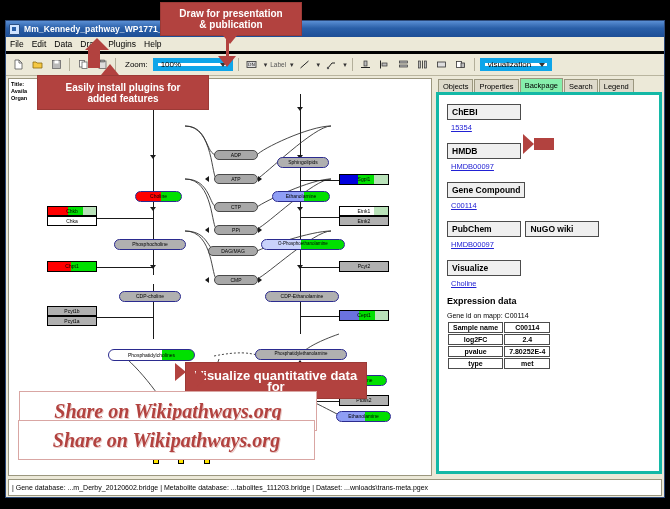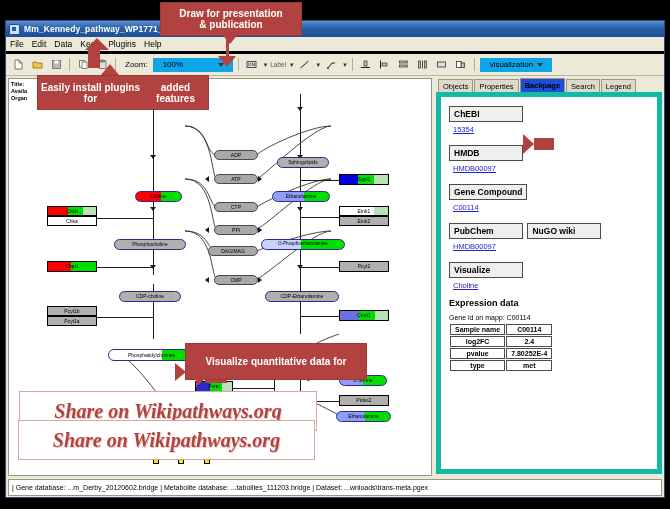--- a/index.html
+++ b/index.html
@@ -22,21 +22,21 @@
   .menubar{height:14px;background:#ece9d8;border-bottom:3px solid #000000;display:flex;align-items:center;padding-left:4px;gap:8px;}
   .menu-item{font-size:8.5px;color:#000;cursor:default;}
 
   
   .toolbar{height:21px;background:#ece9d8;display:flex;align-items:center;padding-left:4px;gap:3px;
            border-bottom:1px solid #b9b59f;}
   .tbtn{width:14px;height:14px;border:1px solid transparent;display:flex;align-items:center;justify-content:center;}
   .gico{width:11px;height:11px;display:block;}
   .sep{width:1px;height:13px;background:#b3af9a;margin:0 2px;}
   .zoomlabel{font-size:8px;margin:0 2px 0 4px;}
-  .combo{height:13px;border:7px solid #0ea5e9;background:#fff;display:flex;align-items:center;
+  .combo{height:13px;border:5px solid #0ea5e9;background:#fff;display:flex;align-items:center;
          font-size:8px;padding-left:3px;box-sizing:border-box;position:relative;}
   .combo .arrow{position:absolute;right:2px;top:50%;transform:translateY(-50%);
          width:0;height:0;border-left:3px solid transparent;border-right:3px solid transparent;border-top:4px solid #333;}
   .combo.zoomc{width:80px;}
   .dd{font-size:7px;margin-left:1px;color:#333;}
   .tlabel{font-size:6.5px;color:#555;}
 
   
   .body{display:flex;height:400px;}
   .canvaswrap{position:relative;width:424px;background:#fff;border:1px solid #9b977f;box-sizing:border-box;margin:2px 0 0 2px;}
@@ -56,22 +56,22 @@
   .vline{width:1px;}
   .hline{height:1px;}
   .arrowhead{position:absolute;width:0;height:0;border-left:3px solid transparent;border-right:3px solid transparent;border-top:4px solid #1a1a1a;}
   .arrowhead.left{border:none;border-top:3px solid transparent;border-bottom:3px solid transparent;border-right:4px solid #1a1a1a;}
   .handle{position:absolute;width:4px;height:4px;background:#ffe400;border:1px solid #000;}
 
   
   .tabs{display:flex;align-items:flex-end;height:14px;padding-left:4px;gap:0;}
   .tab{font-size:7.5px;padding:2px 4px 1px 4px;border:1px solid #9b977f;border-bottom:none;background:#dedacb;
        margin-right:1px;color:#000;}
-  .tab.active{background:#1d4ed8;padding-bottom:2px;font-weight:bold;}
-  .paneinner{background:#fff;border:5px solid #14b8a6;margin:0 0 0 2px;height:382px;box-sizing:border-box;
+  .tab.active{background:#86efac;padding-bottom:2px;font-weight:normal;}
+  .paneinner{background:#fff;border:3px solid #14b8a6;margin:0 0 0 2px;height:382px;box-sizing:border-box;
              padding:6px 8px;overflow:hidden;position:relative;}
   .dbbox{border:1px solid #4c4c4c;background:#efefef;font-size:8.5px;font-weight:bold;padding:2px 4px;
          display:inline-block;min-width:74px;box-sizing:border-box;margin-bottom:3px;}
   .dblink{font-size:7.5px;color:#2121d4;text-decoration:underline;display:block;margin:0 0 8px 4px;}
   .dbval{font-size:7.5px;color:#000;display:block;margin:0 0 8px 4px;}
   .exph{font-size:9px;font-weight:bold;margin:4px 0 6px 0;}
   .gid{font-size:7px;margin-bottom:2px;}
   table.exp{border-collapse:separate;border-spacing:1px;font-size:7px;}
   table.exp td{border:1px solid #4c4c4c;padding:1px 4px;text-align:center;background:#fff;font-weight:bold;}
 
@@ -102,21 +102,21 @@
 
     <div class="titlebar">
       <span class="tb-ico"></span>
       <span class="tb-title">Mm_Kennedy_pathway_WP1771_45176.gpml</span>
     </div>
 
     <div class="menubar">
       <span class="menu-item">File</span>
       <span class="menu-item">Edit</span>
       <span class="menu-item">Data</span>
-      <span class="menu-item">Kegg</span>
+      <span class="menu-item">Draw</span>
       <span class="menu-item">Plugins</span>
       <span class="menu-item">Help</span>
     </div>
 
     <div class="toolbar">
       <span class="tbtn">
         <svg class="gico" viewBox="0 0 11 11">
             <path d="M2 1h4l3 3v6H2z" fill="#fff" stroke="#555" stroke-width="0.8"></path>
             <path d="M6 1v3h3" fill="none" stroke="#555" stroke-width="0.8"></path>
           </svg>
@@ -420,27 +420,27 @@
           </div>
 
         <div class="node gene" style="left:330px;top:316px;width:50px;height:11px;background:#b0b0b0;">
             <span>Ptdss2</span>
           </div>
 
         <div class="node gene" style="left:143px;top:343px;width:58px;height:11px;background:linear-gradient(90deg,#ffdede 0 45%,#e8f5e8 45% 100%);">
             <span>Pdss1</span>
           </div>
 
-        <div class="callout" style="left:28px;top:-4px;width:170px;height:33px;font-size:10px;flex-direction:row;">
+        <div class="callout" style="left:28px;top:-4px;width:170px;height:33px;font-size:10px;flex-direction:column;">
           <span>Easily install plugins for</span>
           <span>added features</span>
         </div>
         <div class="ctip up" style="left:92px;top:-15px;"></div>
 
-        <div class="callout" style="left:176px;top:264px;width:180px;height:35px;font-size:10px;flex-direction:column;">
+        <div class="callout" style="left:176px;top:283px;width:180px;height:35px;font-size:13px;flex-direction:column;">
           <span>Visualize quantitative data  for</span>
         </div>
         <div class="ctip right" style="left:166px;top:284px;"></div>
 
         <div class="sharebox" style="left:10px;top:312px;width:296px;height:38px;">
           <span class="sharetext">Share on Wikipathways.org</span>
         </div>
 
       </div>
 

